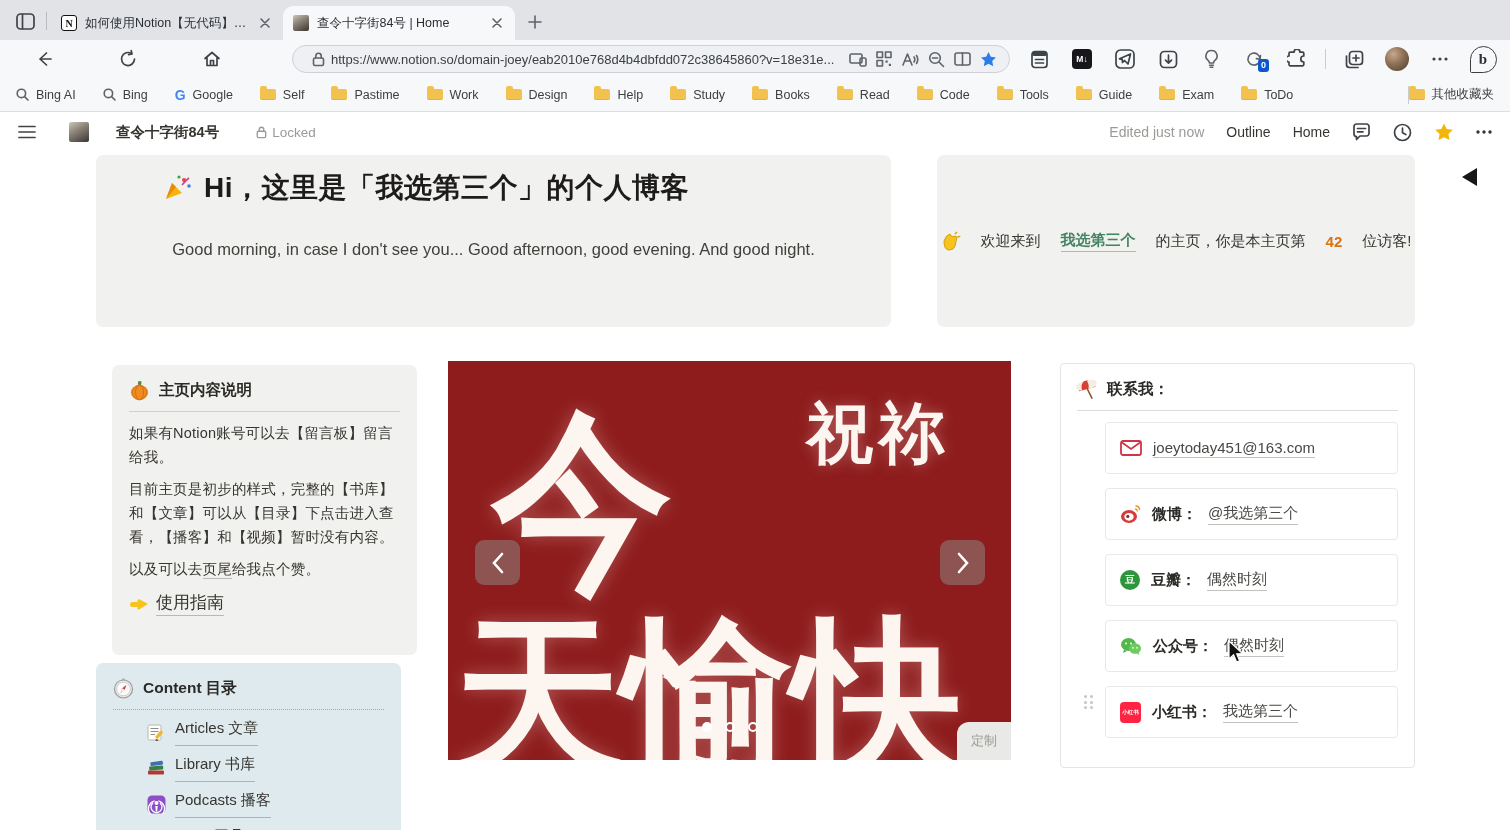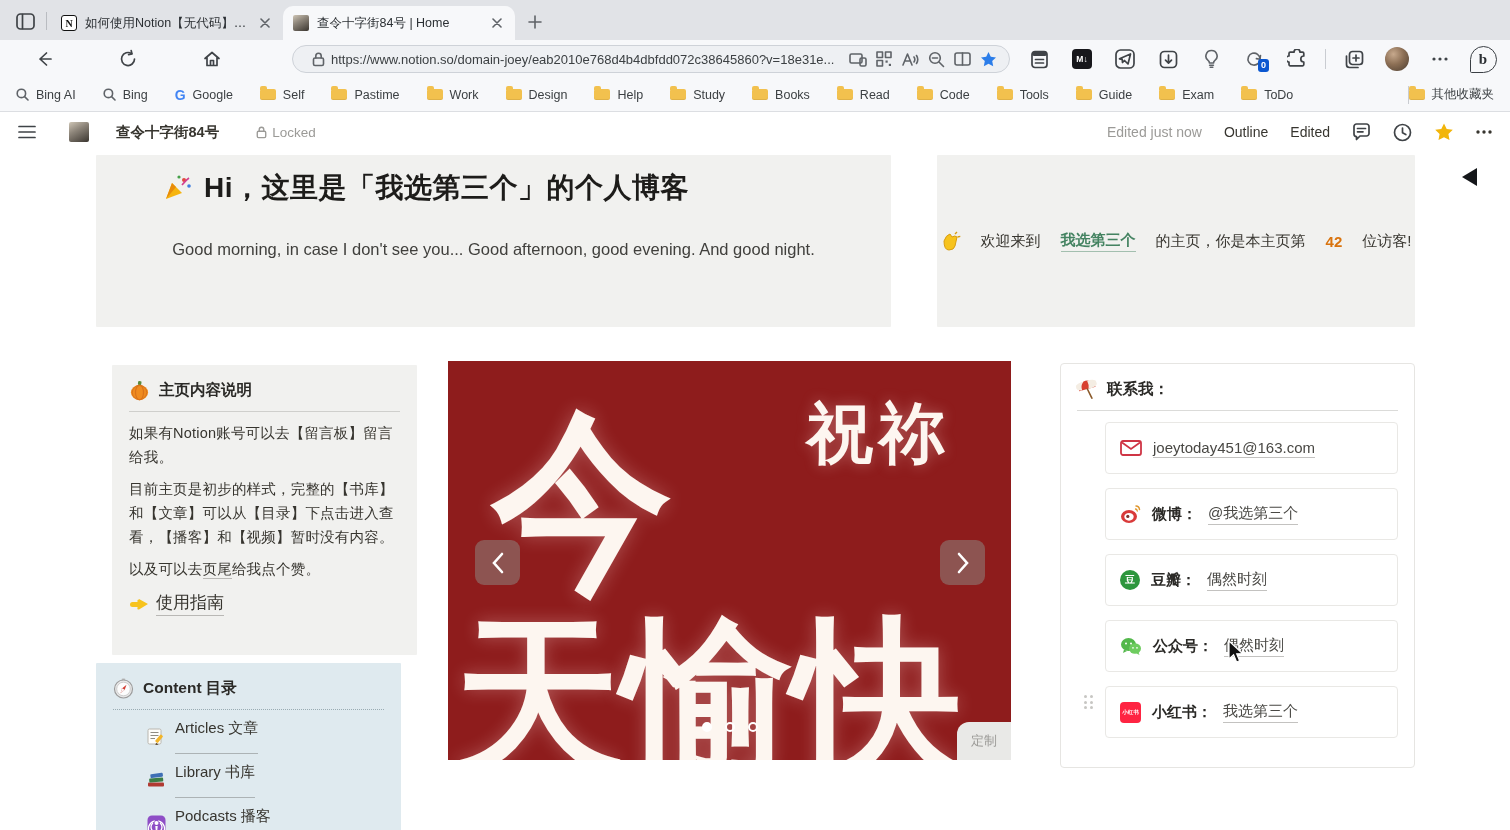--- a/index.html
+++ b/index.html
@@ -45,21 +45,21 @@
   
   .nheader{height:40px;background:#fff;display:flex;align-items:center;padding:0 18px;gap:27px;font-size:14px;color:#37352f}
   .nh-title{font-weight:600;font-size:14.5px}
   .nh-locked{display:flex;align-items:center;gap:5px;color:#9b9a97;font-size:13.5px;margin-left:10px}
   .nh-right{margin-left:auto;display:flex;align-items:center;gap:22px}
   .nh-edited{color:#9b9a97}
   .nh-link{color:#37352f}
 
   
   .page{position:absolute;left:0;top:152px;width:1510px;height:678px;background:#fff;overflow:hidden}
-  .card{position:absolute;background:var(--card-gray,#f1f1ef);border-radius:1px}
+  .card{position:absolute;background:var(--card-gray,#f1f1ef);border-radius:7px}
   .hero{left:96px;top:3px;width:795px;height:172px}
   .hero-title{display:flex;align-items:center;gap:12px;margin:14px 0 0 66px;font-size:28px;font-weight:700;color:#1d1c1a;letter-spacing:.5px}
   .hero-sub{margin-top:33px;text-align:center;font-size:16.5px;color:#41403d}
   .welcome{left:937px;top:3px;width:478px;height:172px;display:flex;align-items:center;justify-content:center}
   .welcome-line{display:flex;align-items:center;gap:20px;font-size:15px;color:#37352f;font-weight:500;white-space:nowrap}
   .w-hl{color:var(--notion-green,#448361);font-weight:700;border-bottom:1.5px solid rgba(68,131,97,.45);padding-bottom:1px}
   .w-count{color:var(--count-orange,#d9730d);font-weight:700}
   .collapse-tri{position:absolute;left:1462px;top:16px;width:0;height:0;border-top:9px solid transparent;border-bottom:9px solid transparent;border-right:15px solid #15171a}
 
   
@@ -67,21 +67,21 @@
   .card-head{display:flex;align-items:center;gap:9px;font-size:15.5px;font-weight:700;color:#2b2a27}
   .card-div{border:none;border-top:1px solid rgba(55,53,47,.18);margin:10px 0 9px 0}
   .about p{font-size:14.5px;line-height:24px;margin-bottom:8px;letter-spacing:.2px}
   .nlink{border-bottom:1px solid rgba(55,53,47,.3);padding-bottom:1px}
   .guide{display:flex;align-items:center;gap:7px;font-size:17px;margin-top:10px}
 
   
   .contents{left:96px;top:511px;width:305px;height:210px;background:var(--card-blue,#dfeaef);padding:15px 17px;color:#37352f}
   .contents .card-div{border-top:1px dotted #9aacb3}
   .clink{display:flex;align-items:center;gap:9px;margin:9px 0 0 34px;font-size:15px;font-weight:500}
-  .clink span{border-bottom:1px solid rgba(55,53,47,.3);padding-bottom:15px}
+  .clink span{border-bottom:1px solid rgba(55,53,47,.3);padding-bottom:7px}
 
   
   .carousel{position:absolute;left:448px;top:209px;width:563px;height:399px;background:var(--carousel-red,#8e1c1c);overflow:hidden;color:#fdf6f0;font-family:"Liberation Serif","DejaVu Serif",serif;font-weight:700}
   .cz-tr{position:absolute;top:28px;right:60px;font-size:66px;letter-spacing:6px;text-shadow:0 0 14px rgba(255,220,220,.35)}
   .cz-big{position:absolute;top:44px;left:44px;font-size:180px;line-height:1.1;transform:scaleY(1.08);text-shadow:0 0 18px rgba(255,220,220,.3)}
   .cz-bottom{position:absolute;bottom:-26px;left:6px;font-size:168px;line-height:1.05;letter-spacing:2px;white-space:nowrap;text-shadow:0 0 18px rgba(255,220,220,.3)}
   .car-arrow{position:absolute;top:179px;width:45px;height:45px;border-radius:9px;background:rgba(140,132,126,.55);display:flex;align-items:center;justify-content:center}
   .car-prev{left:27px}.car-next{right:26px}
   .car-dots{position:absolute;bottom:28px;left:50%;transform:translateX(-50%);display:flex;gap:13px;align-items:center}
   .dot{width:10px;height:10px;border-radius:50%;border:2px solid #fff}
@@ -367,21 +367,21 @@
     <span class="nh-locked">
       <svg width="11" height="13" viewBox="0 0 13 15">
           <rect x="1.5" y="6" width="10" height="7.5" rx="1.5" stroke="#9b9a97" fill="none" stroke-width="1.6"></rect>
           <path d="M3.8 6 V4 a2.7 2.7 0 0 1 5.4 0 V6" stroke="#9b9a97" fill="none" stroke-width="1.6"></path>
         </svg>
       <span>Locked</span>
     </span>
     <div class="nh-right">
       <span class="nh-edited">Edited just now</span>
       <span class="nh-link">Outline</span>
-      <span class="nh-link">Edited</span>
+      <span class="nh-link">Home</span>
       <span>
         <svg width="19" height="18" viewBox="0 0 19 18">
             <path d="M2 3.5 a2.5 2.5 0 0 1 2.5-2.5 h10 a2.5 2.5 0 0 1 2.5 2.5 v7 a2.5 2.5 0 0 1-2.5 2.5 H8 L4.5 16.5 V13.5 H4.5 A2.5 2.5 0 0 1 2 11 Z" class="ic-stroke"></path>
             <path d="M5.5 5.5 H13.5 M5.5 8.8 H11" class="ic-stroke"></path>
           </svg>
       </span>
       <span>
         <svg width="19" height="19" viewBox="0 0 19 19">
             <circle cx="9.5" cy="9.5" r="8" class="ic-stroke"></circle>
             <path d="M9.5 5 V9.8 L12.8 11.5" class="ic-stroke"></path>

